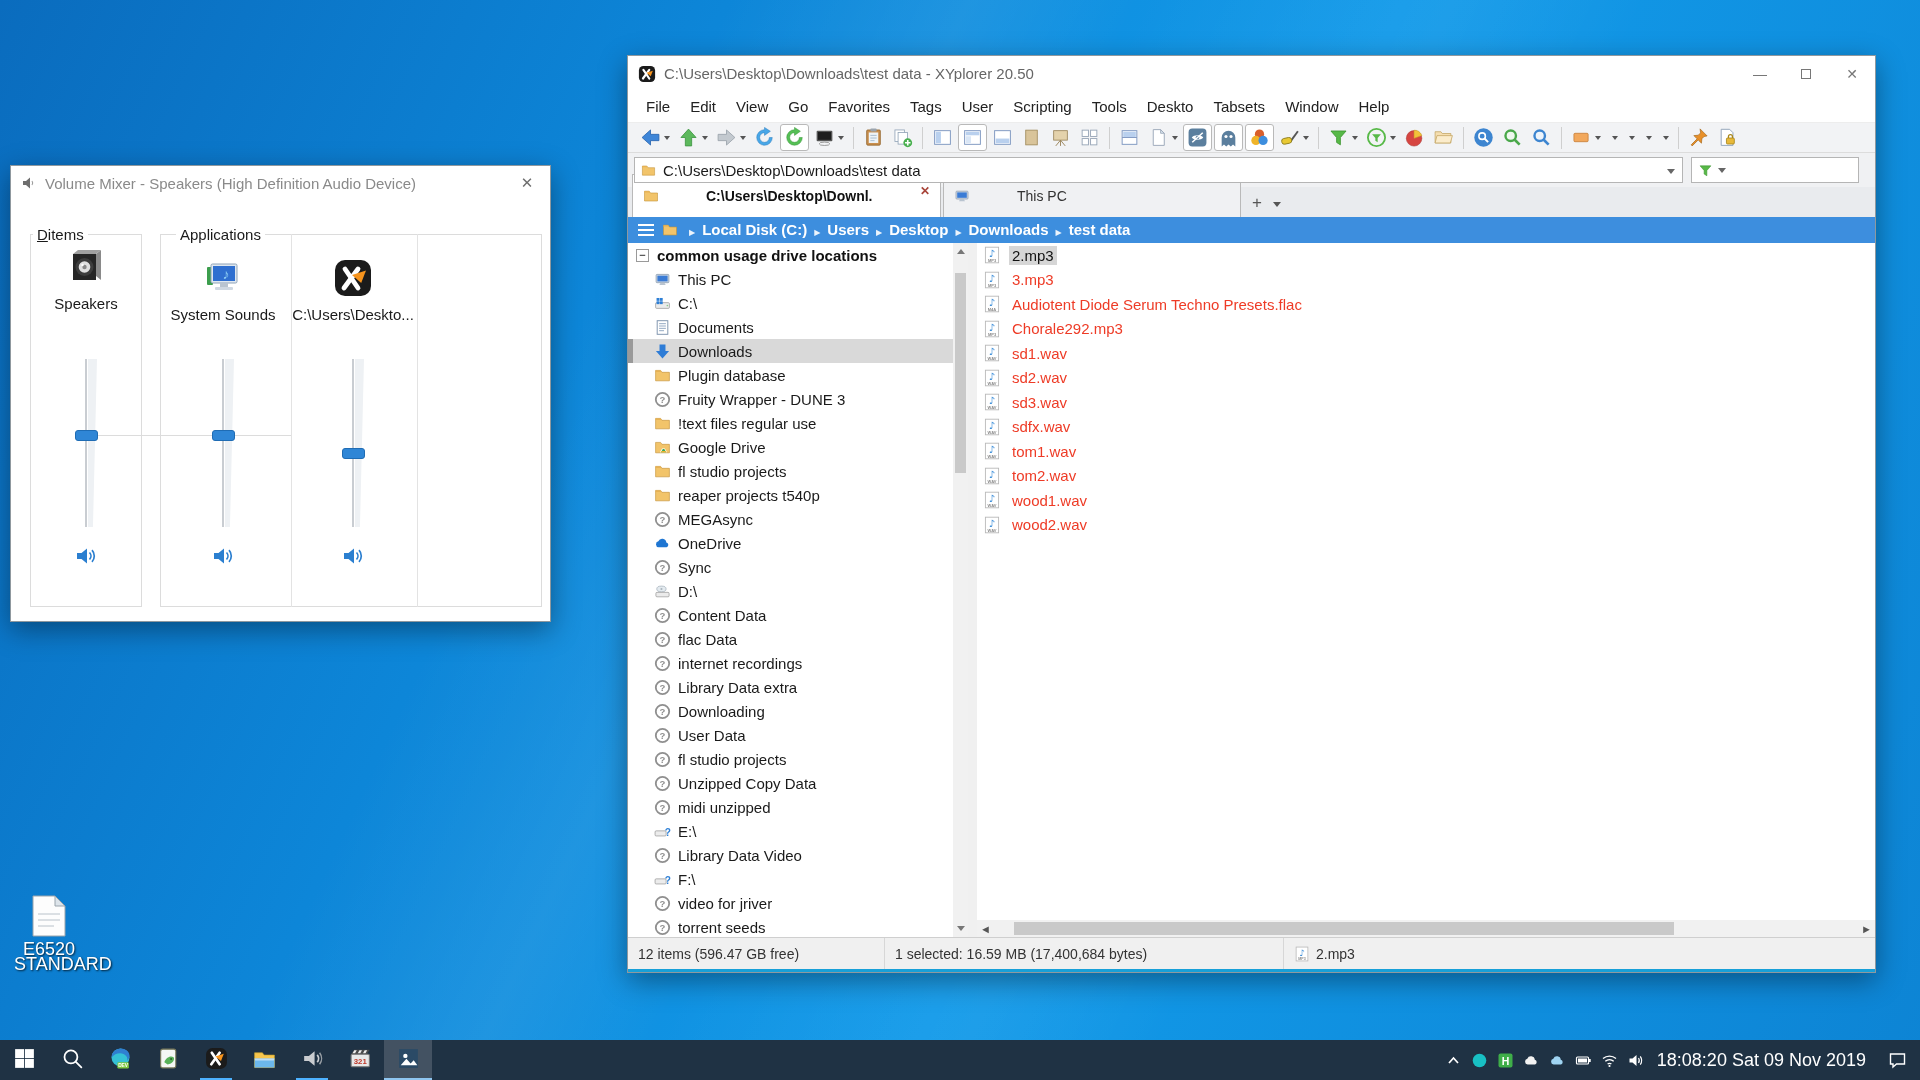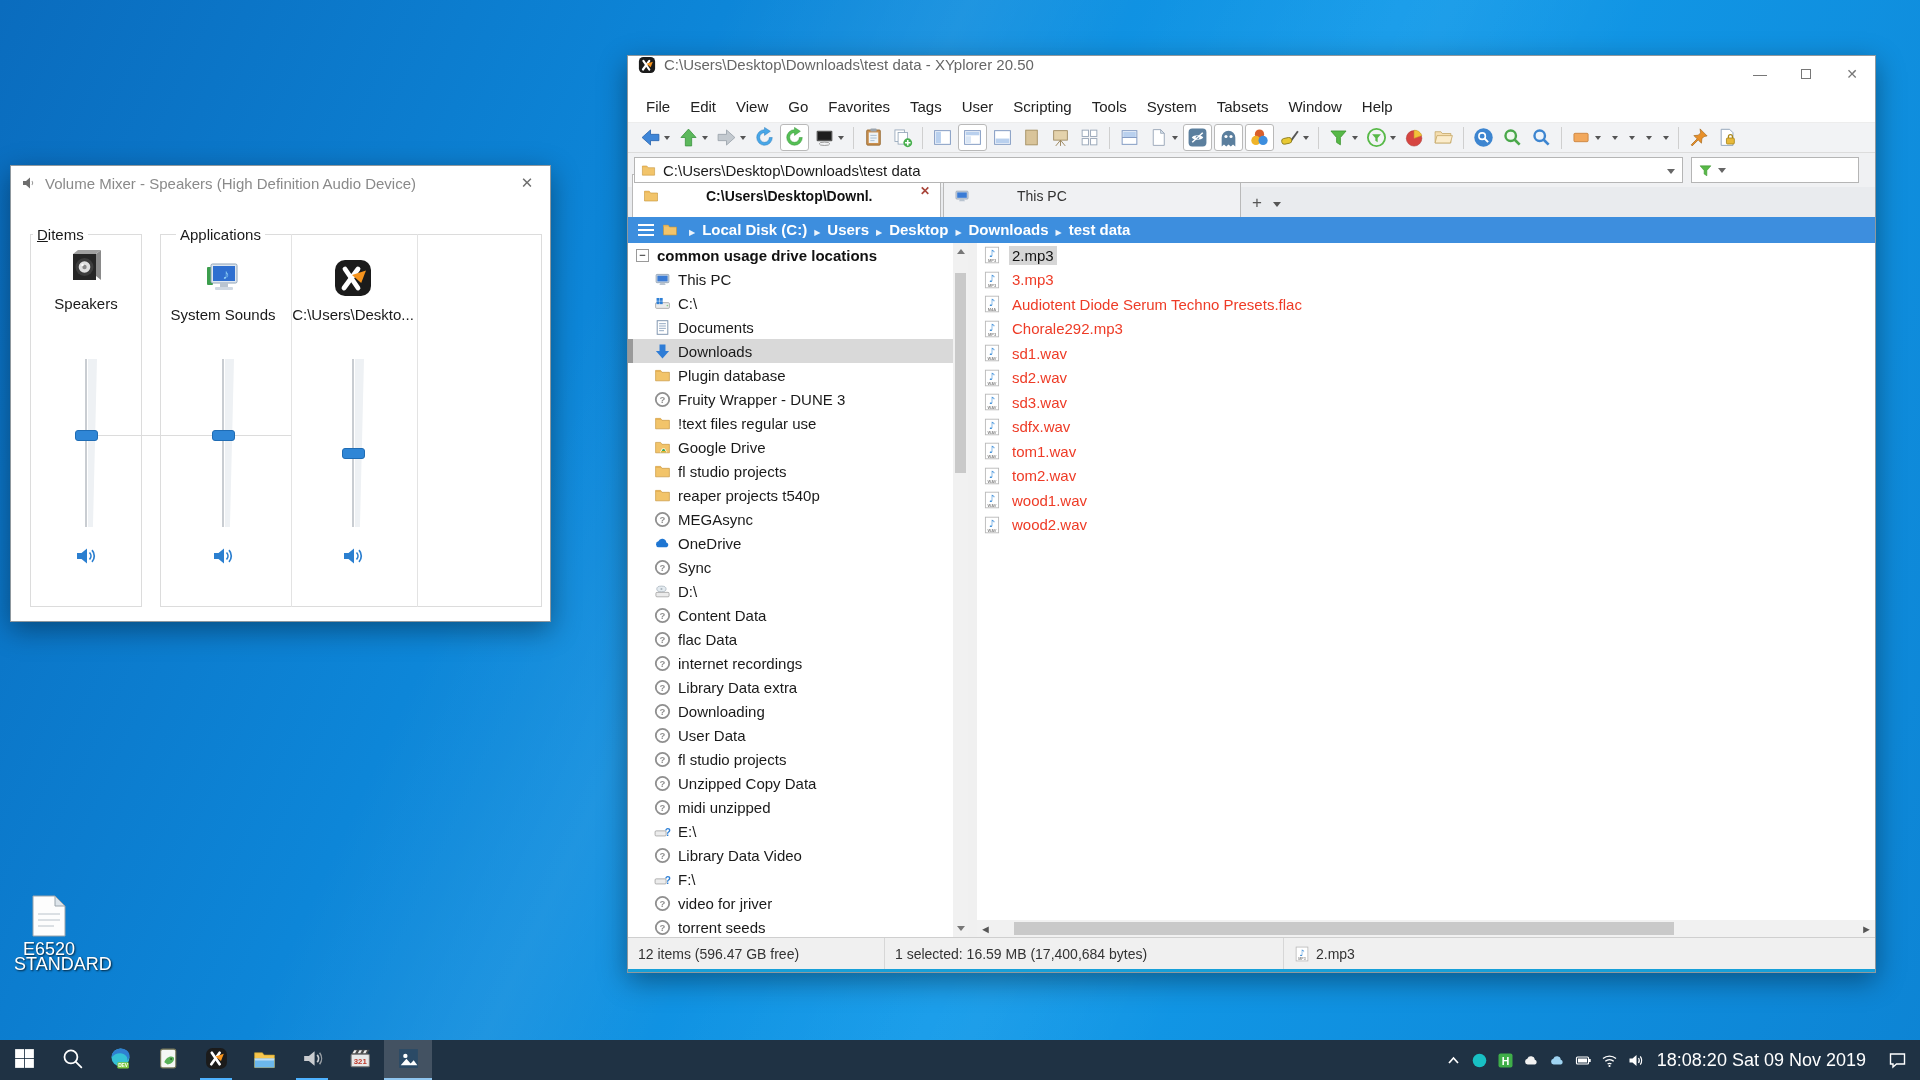--- a/index.html
+++ b/index.html
@@ -27,21 +27,21 @@
   .slider { position:absolute; width:30px; }
   .slider .wedge { position:absolute; left:17px; top:0; width:9px; height:100%; background:#eef1f4;
     clip-path:polygon(0 0,100% 0,55% 100%,0 100%); }
   .slider .track { position:absolute; left:14px; top:0; width:2px; height:100%; background:#c9cdd2; }
   .slider .handle { position:absolute; left:4px; width:23px; height:11px; background:#2f86d6; border:1px solid #1f6cb4; border-radius:3px; }
   .guideline { position:absolute; height:1px; background:#dcdcdc; }
   .mutebtn { position:absolute; width:24px; height:24px; }
 
   
   #xy { left:627px; top:55px; width:1249px; height:918px; display:flex; flex-direction:column; }
-  #xy .titlebar { height:35px; display:flex; align-items:flex-start; padding-left:10px; flex:none; }
+  #xy .titlebar { height:35px; display:flex; align-items:center; padding-left:10px; flex:none; }
   #xy .titlebar .ttxt { color:#666; font-size:15px; margin-left:8px; flex:1; white-space:nowrap; overflow:hidden; }
   .wbtn { width:46px; height:35px; display:flex; align-items:center; justify-content:center; color:#777; font-size:14px; }
   .wbtn .maxsq { width:10px; height:10px; border:1px solid #777; display:block; }
   #menubar { height:32px; background:#fff; display:flex; align-items:center; padding-left:8px; flex:none; border-bottom:1px solid #ededed;}
   #menubar .mitem { padding:0 10px; font-size:15px; color:#222; line-height:32px; }
   #toolbar { height:30px; background:#f2f3f5; border-bottom:1px solid #dcdcdc; display:flex; align-items:center; padding-left:8px; flex:none; }
   .tbtn { display:flex; align-items:center; padding:2px 3px; margin:0 1px; border-radius:3px; }
   .tbtn.boxed { background:#fff; border:1px solid #b9b9b9; }
   .tbtn svg { width:21px; height:21px; display:block; }
   .tbtn .caret { width:0; height:0; border-left:3.5px solid transparent; border-right:3.5px solid transparent; border-top:4px solid #555; margin-left:3px; }
@@ -238,21 +238,21 @@
     <div id="menubar">
         <span class="mitem">File</span>
         <span class="mitem">Edit</span>
         <span class="mitem">View</span>
         <span class="mitem">Go</span>
         <span class="mitem">Favorites</span>
         <span class="mitem">Tags</span>
         <span class="mitem">User</span>
         <span class="mitem">Scripting</span>
         <span class="mitem">Tools</span>
-        <span class="mitem">System</span>
+        <span class="mitem">Deskto</span>
         <span class="mitem">Tabsets</span>
         <span class="mitem">Window</span>
         <span class="mitem">Help</span>
       </div>
     <div id="toolbar">
         <span class="tbtn">
           <span>
             <svg viewBox="0 0 20 20">
               <path d="M2 10l8-7.2v4.2h8v6h-8v4.2z" fill="#3f86d8" stroke="#2b66b0" stroke-width=".8"></path>
             </svg>

